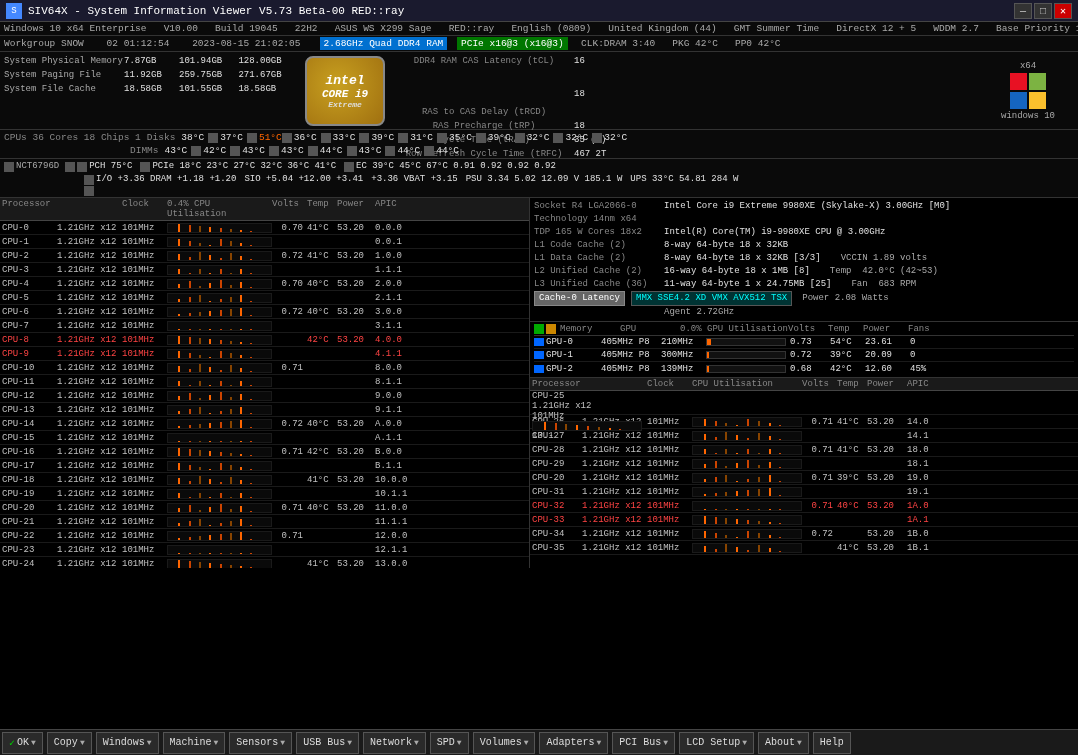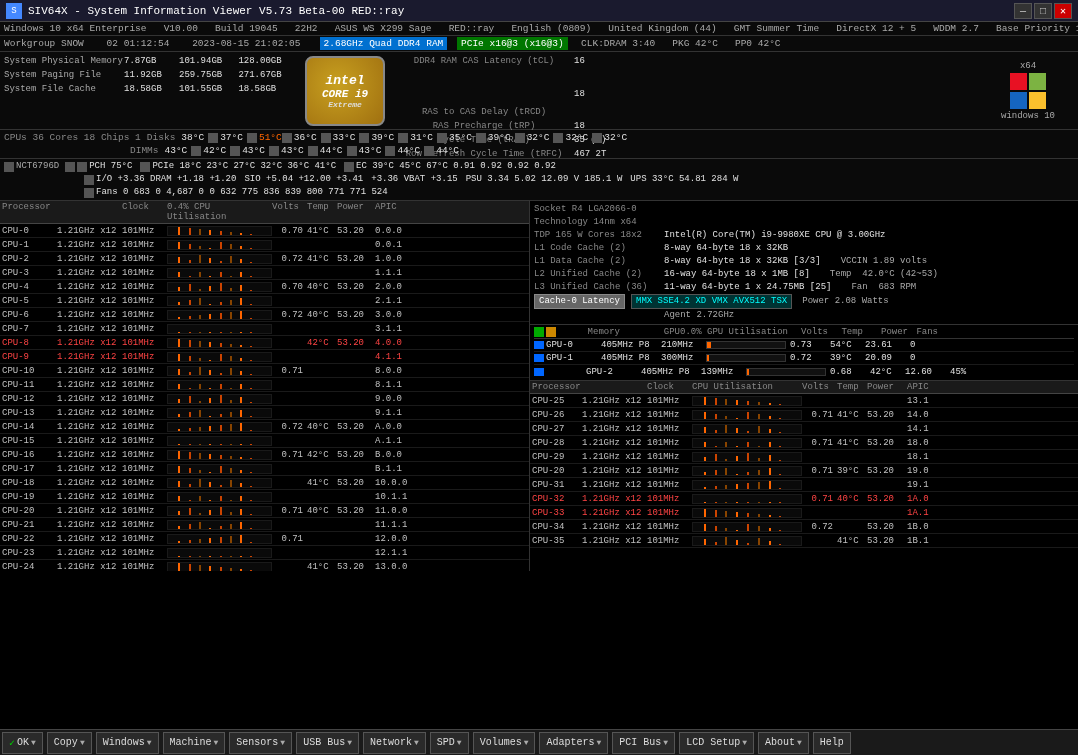--- a/index.html
+++ b/index.html
@@ -278,21 +278,20 @@
   <div class="temp-row">
     <span style="background:#555; display:inline-block; width:10px; height:10px; margin-right:2px; margin-left:80px;"></span>
     <span style="color:#e0e0e0; margin-right:8px;">I/O +3.36 DRAM +1.18 +1.20</span>
     <span style="color:#e0e0e0; margin-right:8px;">SIO +5.04 +12.00 +3.41</span>
     <span style="color:#e0e0e0; margin-right:8px;">+3.36 VBAT +3.15</span>
     <span style="color:#e0e0e0; margin-right:8px;">PSU 3.34 5.02 12.09 V 185.1 W</span>
     <span style="color:#e0e0e0;">UPS 33°C 54.81 284 W</span>
   </div>
   <div class="temp-row">
     <span style="background:#555; display:inline-block; width:10px; height:10px; margin-right:2px; margin-left:80px;"></span>
-    <span style="color:#e0e0e0;">Fans 0 683 0 4,687 0 0 632 775 836 839 800 771 771 524</span>
   </div>
 </div>
 
 <div style="display:flex; height:370px; overflow:hidden; font-size:9px;">
 
   <div style="width:530px; border-right:1px solid #333; overflow-y:auto; overflow-x:hidden;">
 
     <div style="display:flex; background:#1a1a1a; border-bottom:1px solid #444; padding:1px 2px; color:#888; font-size:9px; position:sticky; top:0;">
       <div style="width:55px;">Processor</div>
       <div style="width:65px;"></div>
@@ -831,20 +830,21 @@
     <div style="width:35px;color:#c0c0c0;">13.0.0</div>
   </div>
       </div>
   </div>
 
   <div style="flex:1; overflow-y:auto;">
 
     <div style="padding:2px 4px; border-bottom:1px solid #333; font-size:9px;">
       <div style="display:flex; line-height:13px;">
         <span style="color:#888; min-width:130px;">Socket R4 LGA2066-0</span>
+        <span style="color:#e0e0e0;">Intel Core i9 Extreme 9980XE (Skylake-X) 3.00GHz [M0]</span>
       </div>
       <div style="display:flex; line-height:13px;">
         <span style="color:#888; min-width:130px;">Technology 14nm x64</span>
       </div>
       <div style="display:flex; line-height:13px;">
         <span style="color:#888; min-width:130px;">TDP 165 W Cores 18x2</span>
         <span style="color:#e0e0e0;">Intel(R) Core(TM) i9-9980XE CPU @ 3.00GHz</span>
       </div>
       <div style="display:flex; line-height:13px;">
         <span style="color:#888; min-width:130px;">L1 Code Cache (2)</span>
@@ -871,21 +871,21 @@
         <span style="color:#aaa; margin-left:10px;">Power 2.08 Watts</span>
       </div>
       <div style="display:flex; line-height:13px;">
         <span style="color:#888; min-width:130px;"></span>
         <span style="color:#aaa;">Agent 2.72GHz</span>
       </div>
     </div>
 
     <div style="border-bottom:1px solid #333; padding:2px 4px; font-size:9px;">
 
-      <div style="display:flex; color:#888; border-bottom:1px solid #333; padding-bottom:1px; align-items:center;text-align:right;">
+      <div style="display:flex; color:#888; border-bottom:1px solid #333; padding-bottom:1px; align-items:center;">
         <span style="width:10px; height:10px; background:#00aa00; display:inline-block; margin-right:2px;"></span>
         <span style="width:10px; height:10px; background:#cc8800; display:inline-block; margin-right:4px;"></span>
         <span style="min-width:60px;">Memory</span>
         <span style="min-width:60px;">GPU</span>
         <span style="min-width:100px;">0.0% GPU Utilisation</span>
         <span style="min-width:40px;">Volts</span>
         <span style="min-width:35px;">Temp</span>
         <span style="min-width:45px;">Power</span>
         <span style="min-width:30px;">Fans</span>
       </div>
@@ -913,21 +913,21 @@
           <div style="width:3%; height:100%; background:#ff6600; position:absolute; bottom:0;"></div>
         </div>
         <span style="min-width:40px; color:#e0e0e0;">0.72</span>
         <span style="min-width:35px; color:#e0e0e0;">39°C</span>
         <span style="min-width:45px; color:#e0e0e0;">20.09</span>
         <span style="color:#e0e0e0;">0</span>
       </div>
 
       <div style="display:flex; align-items:center; height:13px;">
         <span style="width:10px; height:8px; background:#0066ff; display:inline-block; margin-right:2px;"></span>
-        <span style="min-width:55px; color:#e0e0e0;margin-left:40px;">GPU-2</span>
+        <span style="min-width:55px; color:#e0e0e0;">GPU-2</span>
         <span style="min-width:60px; color:#e0e0e0;">405MHz P8</span>
         <span style="min-width:45px; color:#e0e0e0;">139MHz</span>
         <div style="width:80px; height:8px; background:#111; border:1px solid #333; margin-right:4px; position:relative;">
           <div style="width:2%; height:100%; background:#ff6600; position:absolute; bottom:0;"></div>
         </div>
         <span style="min-width:40px; color:#e0e0e0;">0.68</span>
         <span style="min-width:35px; color:#e0e0e0;">42°C</span>
         <span style="min-width:45px; color:#e0e0e0;">12.60</span>
         <span style="color:#e0e0e0;">45%</span>
       </div>
@@ -938,21 +938,21 @@
       <div style="width:65px;"></div>
       <div style="width:45px;">Clock</div>
       <div style="width:110px;">CPU Utilisation</div>
       <div style="width:35px;">Volts</div>
       <div style="width:30px;">Temp</div>
       <div style="width:40px;">Power</div>
       <div style="width:35px;">APIC</div>
     </div>
 
     <div id="cpu-right-rows">
-        <div style="display: flex; align-items: center; border-bottom: 1px solid rgb(26, 26, 26); padding: 0px 2px; height: 14px; font-size: 9px;">
+        <div style="display: flex; align-items: flex-start; border-bottom: 1px solid rgb(26, 26, 26); padding: 0px 2px; height: 24px; font-size: 9px; flex-direction: column;">
     <div style="width:50px;color:#c0c0c0;">CPU-25</div>
     <div style="width:65px;color:#c0c0c0;">1.21GHz x12</div>
     <div style="width:45px;color:#c0c0c0;">101MHz</div>
     <div style="width:110px;">
             <div style="width:100%;height:10px;background:#0a0a0a;position:relative;overflow:hidden;border:1px solid #1a1a1a;">
               <div style="position:absolute;left:10%;bottom:0;width:2px;height:8px;background:#ff6600;"></div>
               <div style="position:absolute;left:20%;bottom:0;width:2px;height:7px;background:#cc4400;"></div>
               <div style="position:absolute;left:30%;bottom:0;width:2px;height:6px;background:#884400;"></div>
               <div style="position:absolute;left:40%;bottom:0;width:2px;height:5px;background:#ff6600;"></div>
               <div style="position:absolute;left:50%;bottom:0;width:2px;height:4px;background:#cc4400;"></div>

